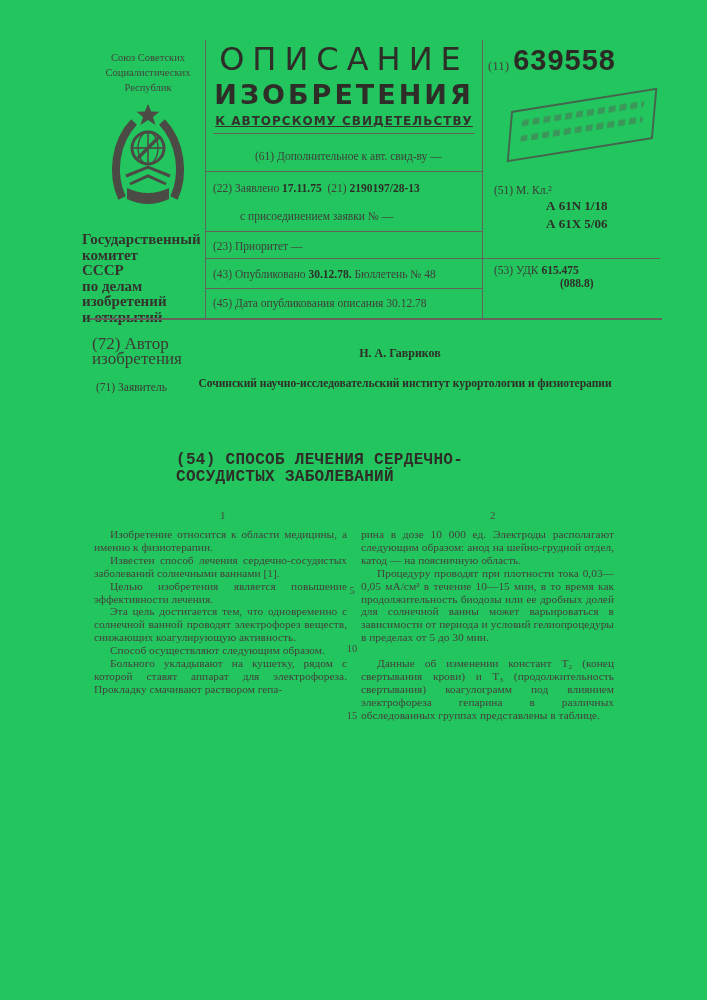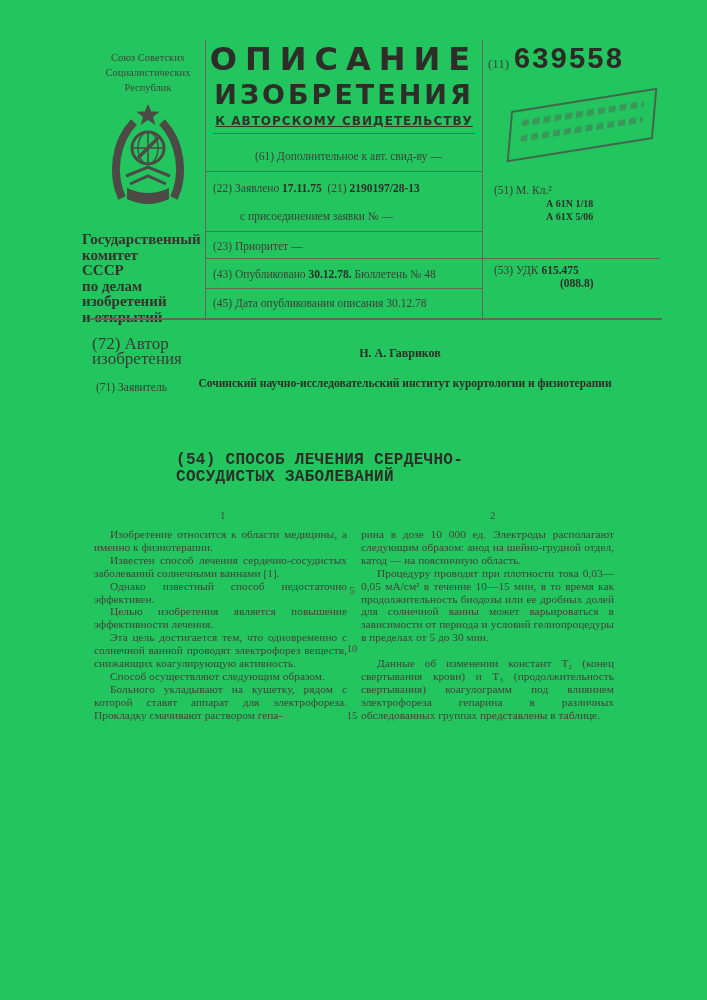--- a/index.html
+++ b/index.html
@@ -17,47 +17,47 @@
 
   
   .union { position: absolute; left: 86px; top: 50px; width: 124px; text-align: center;
            font-size: 10.5px; line-height: 15px; color: #45443e; }
   .emblem { position: absolute; left: 108px; top: 102px; width: 80px; height: 104px; }
   .committee { position: absolute; left: 82px; top: 232px; width: 132px; 
                font-weight: bold; font-size: 15px; line-height: 15.5px; color: #34332e; }
 
   
   .m-title1 { position: absolute; left: 208px; top: 40px; width: 272px; text-align: center;
-              font-family: "DejaVu Sans", sans-serif; font-weight: bold; font-size: 32px;
+              font-family: "DejaVu Sans", sans-serif; font-weight: normal; font-size: 32px;
               letter-spacing: 8px; color: #2e2d28; white-space: nowrap; }
   .m-title2 { position: absolute; left: 208px; top: 79px; width: 272px; text-align: center;
               font-family: "DejaVu Sans", sans-serif; font-weight: bold; font-size: 27px;
               letter-spacing: 3px; color: #2e2d28; }
   .m-sub { position: absolute; left: 208px; top: 114px; width: 272px; text-align: center;
            font-family: "DejaVu Sans", sans-serif; font-weight: bold; font-size: 12px;
            letter-spacing: 1px; color: #33322d; text-decoration: underline; }
 
   
   .docnum { position: absolute; left: 488px; top: 44px; white-space: nowrap; }
   .docnum .small { font-size: 13px; color: #45443e; }
-  .docnum .big { font-family: Liberation Mono, monospace; font-weight: bold; font-size: 29px;
+  .docnum .big { font-family: Liberation Sans, sans-serif; font-weight: bold; font-size: 29px;
                  letter-spacing: 1px; color: #2b2a25; text-align: right; }
   .stamp { position: absolute; left: 508px; top: 100px; width: 148px; height: 50px;
            border: 2px solid #4e4d48; transform: rotate(-9deg) skewX(-14deg); opacity: .8; }
   .stamp i { display: block; height: 6px; margin: 9px 10px 0;
              background: repeating-linear-gradient(90deg, #5a5954 0 7px, transparent 7px 11px);
              opacity: .55; filter: blur(.6px); border-radius: 3px; }
 
   
   .row { position: absolute; left: 213px; width: 264px; font-size: 11.5px; color: #403f39; }
   .r61 { top: 150px; margin-left: 42px; } .r22 { top: 182px; } .rjoin { top: 210px; left: 240px; }
   .r23 { top: 240px; } .r43 { top: 268px; } .r45 { top: 297px; }
 
   .f51 { position: absolute; left: 494px; top: 184px; font-size: 11.5px; }
-  .f51 .cls { display: block; margin-left: 52px; margin-top: 2px; font-size: 10px; }
+  .f51 .cls { display: block; margin-left: 52px; margin-top: 2px; font-size: 13px; }
   .f53 { position: absolute; left: 494px; top: 264px; font-size: 11.5px; }
   .f53 .ind { display: block; margin-left: 66px; margin-top: 1px; }
 
   
   .line { position: absolute; background: #64635c; }
   .v1 { left: 205px; top: 40px; width: 1px; height: 278px; }
   .v2 { left: 482px; top: 40px; width: 1px; height: 278px; }
   .h-sub { left: 213px; top: 133px; width: 262px; height: 1px; }
   .h1 { left: 205px; top: 171px; width: 277px; height: 1px; }
   .h2 { left: 205px; top: 231px; width: 277px; height: 1px; }
@@ -189,21 +189,20 @@
   <div class="applicant-name">Сочинский научно-исследовательский институт курортологии и физиотерапии</div>
 
   <div class="inv-title">(54) СПОСОБ ЛЕЧЕНИЯ СЕРДЕЧНО-СОСУДИСТЫХ ЗАБОЛЕВАНИЙ</div>
 
   <div class="colmark cm1">1</div>
   <div class="colmark cm2">2</div>
 
   <div class="bcol bleft">
       <p>Изобретение относится к области медицины, а именно к физиотерапии.</p>
       <p>Известен способ лечения сердечно-сосудистых заболеваний солнечными ваннами [1].</p>
-      <p>Однако известный способ недостаточно эффективен.</p>
       <p>Целью изобретения является повышение эффективности лечения.</p>
       <p>Эта цель достигается тем, что одновременно с солнечной ванной проводят электрофорез веществ, снижающих коагулирующую активность.</p>
       <p>Способ осуществляют следующим образом.</p>
       <p>Больного укладывают на кушетку, рядом с которой ставят аппарат для электрофореза. Прокладку смачивают раствором гепа-</p>
     </div>
 
   <div class="bcol bright">
       <p>рина в дозе 10 000 ед. Электроды располагают следующим образом: анод на шейно-грудной отдел, катод — на поясничную область.</p>
       <p>Процедуру проводят при плотности тока 0,03—0,05 мА/см² в течение 10—15 мин, в то время как продолжительность биодозы или ее дробных долей для солнечной ванны может варьироваться в зависимости от периода и условий гелиопроцедуры в пределах от 5 до 30 мин.</p>
       <p>Данные об изменении констант Т₂ (конец свертывания крови) и Т₃ (продолжительность свертывания) коагулограмм под влиянием электрофореза гепарина в различных обследованных группах представлены в таблице.</p>

